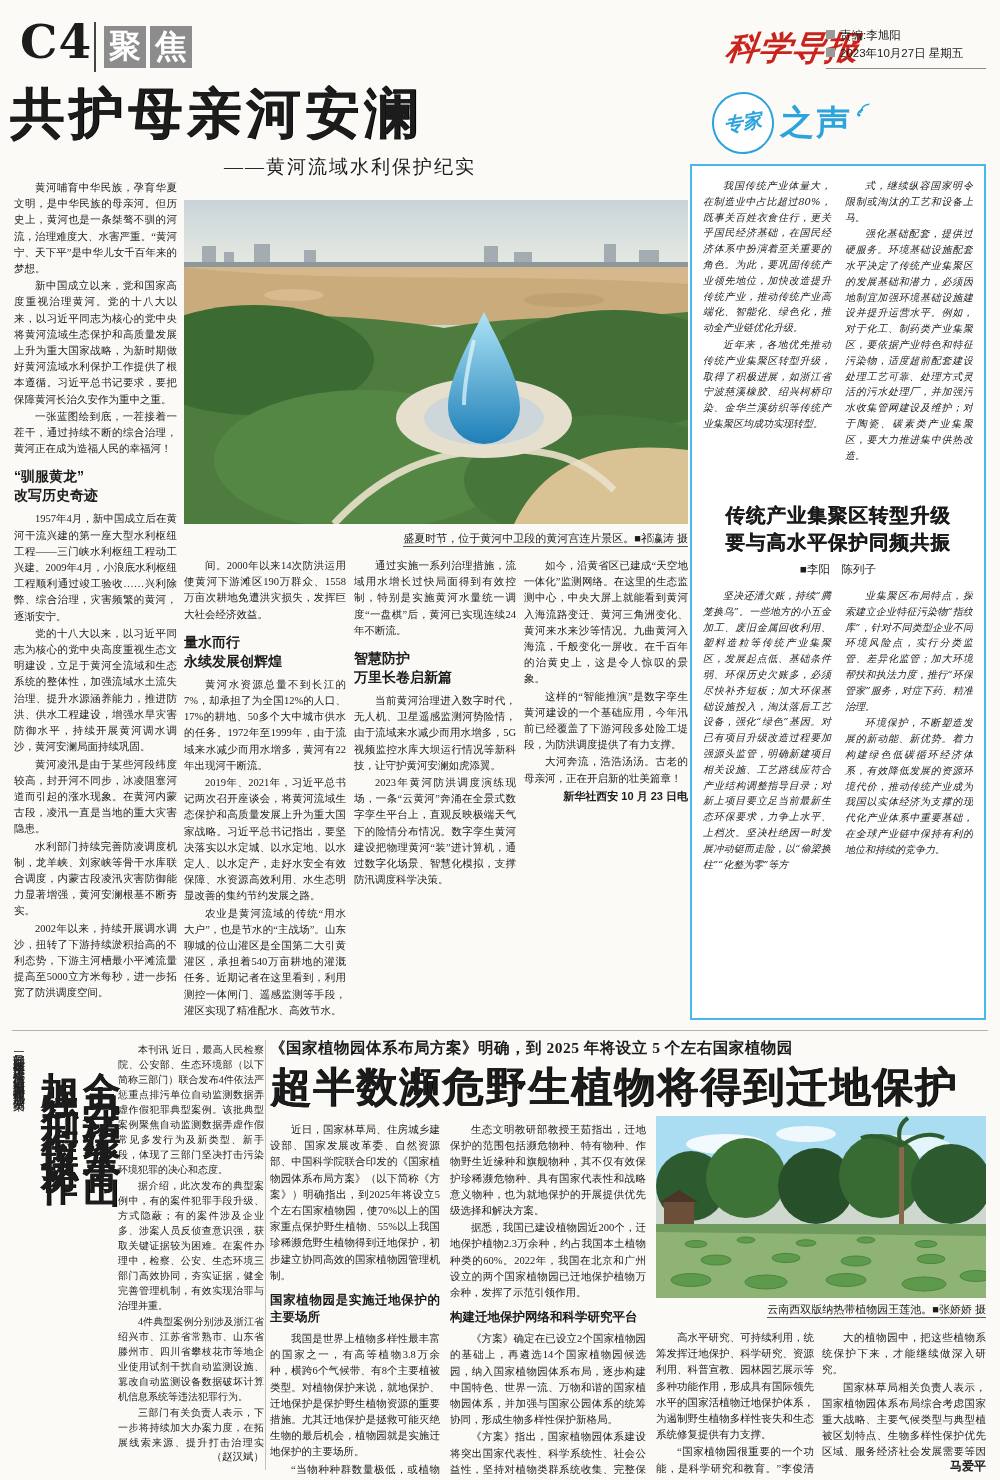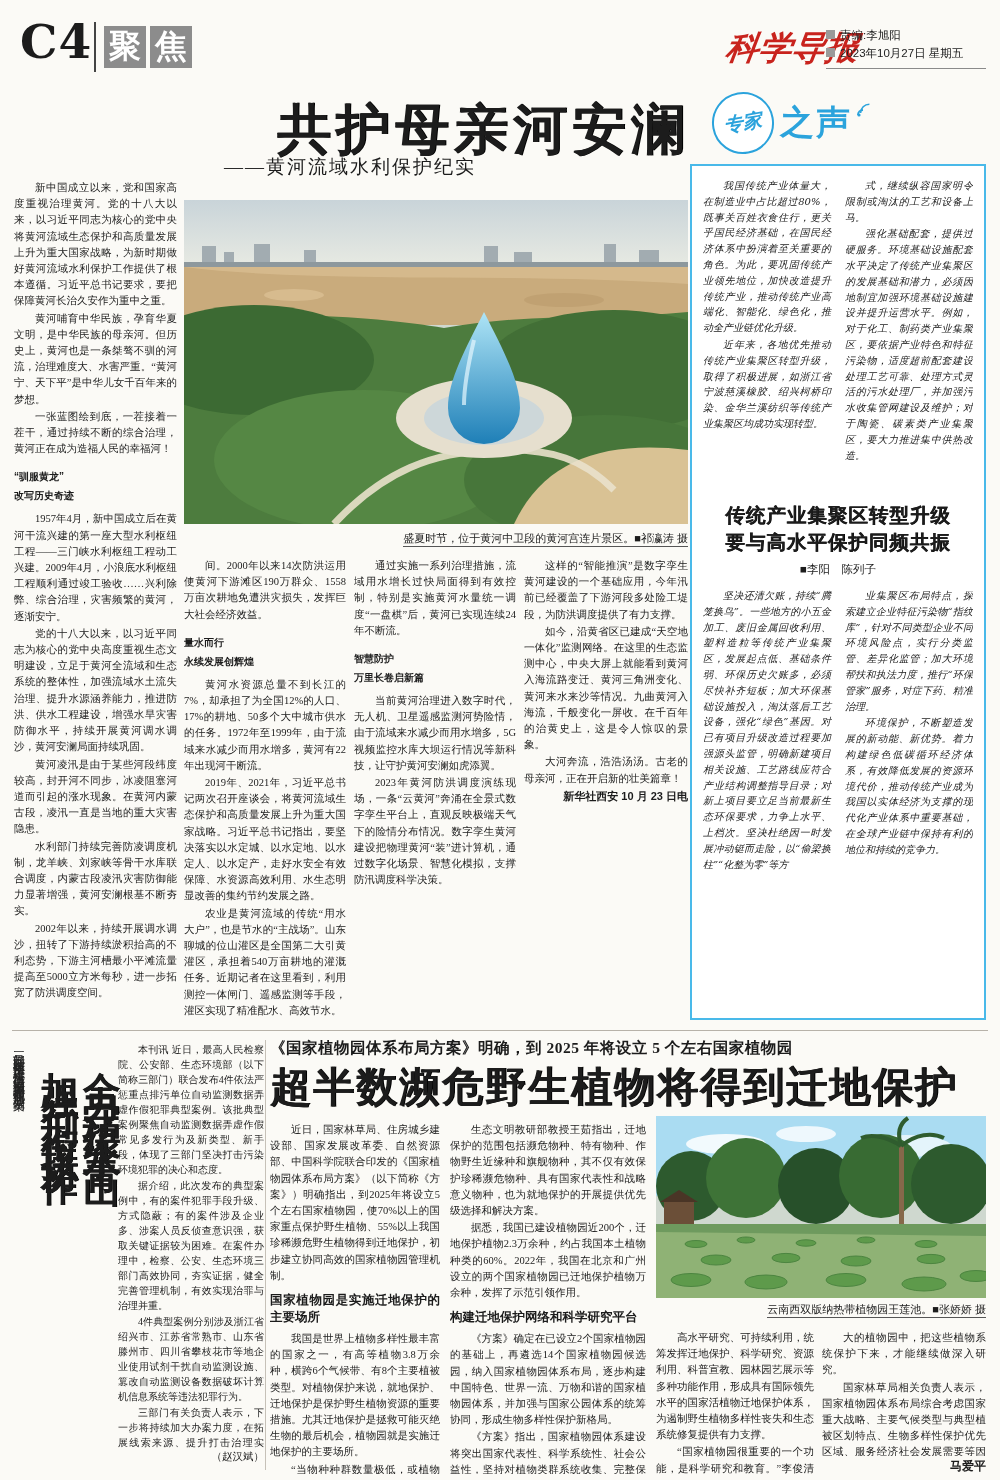--- a/index.html
+++ b/index.html
@@ -10,27 +10,27 @@
   .hdr-vline{position:absolute;left:94px;top:22px;width:2px;height:50px;background:#444;}
   .section-boxes{position:absolute;left:104px;top:26px;display:flex;gap:4px;}
   .section-boxes span{display:flex;align-items:center;justify-content:center;width:42px;height:42px;background:#8c8c8c;color:#fff;
         font-family:"Liberation Sans",sans-serif;font-weight:900;font-size:32px;}
   .masthead{position:absolute;left:726px;top:26px;font-family:"DejaVu Serif",serif;font-style:italic;font-weight:700;
         font-size:33px;color:#c8231d;transform:skewX(-8deg);letter-spacing:0px;}
   .hdr-info{position:absolute;right:14px;top:26px;width:160px;font-family:"Liberation Sans",sans-serif;
         font-size:11.5px;line-height:18px;border-bottom:1px solid #8a8a8a;padding-bottom:6px;color:#222;}
   .hdr-info .sq{display:inline-block;width:9px;height:9px;background:#9a9a9a;margin-right:5px;}
   
-  .main-hl{position:absolute;left:10px;top:94px;width:680px;text-align:right;
+  .main-hl{position:absolute;left:10px;top:78px;width:680px;text-align:left;
         font-family:"Liberation Sans",sans-serif;font-weight:900;font-size:54px;letter-spacing:5px;
         text-shadow:1px 0 0 #000;}
   .main-sub{position:absolute;left:10px;top:154px;width:680px;text-align:center;font-size:19px;letter-spacing:2px;}
   .ncol{position:absolute;font-size:10.5px;line-height:16.2px;text-align:justify;overflow:hidden;}
   .ncol p{margin:0 0 1px;text-indent:2em;}
-  .subhead{font-family:Liberation Sans, sans-serif;font-weight:700;font-size:10px;line-height:19px;margin:10px 0 6px;}
+  .subhead{font-family:Liberation Sans, sans-serif;font-weight:700;font-size:14px;line-height:19px;margin:10px 0 6px;}
   .subhead div{text-indent:0;}
   .sign{font-weight:700;text-align:right;text-indent:0 !important;font-family:"Liberation Sans",sans-serif;font-size:11px;}
   .photo-frame{position:absolute;overflow:hidden;background:#cfd8cf;}
   .photo-frame svg{display:block;width:100%;height:100%;}
   .caption{position:absolute;font-size:11px;text-align:right;font-family:"Liberation Sans",sans-serif;}
   .caption span{border-bottom:1px solid #555;padding-bottom:2px;}
   
   .ev-logo{position:absolute;left:712px;top:86px;width:274px;height:74px;display:flex;align-items:center;}
   .ev-circle{width:58px;height:58px;border:2.5px solid #2ba3dc;border-radius:50%;display:flex;align-items:center;justify-content:center;
         color:#2ba3dc;font-style:italic;font-weight:700;font-size:19px;transform:rotate(-10deg);background:#fff;
@@ -84,22 +84,22 @@
   <div class="hdr-info">
     <div><span class="sq"></span><span>责编:李旭阳</span></div>
     <div><span class="sq"></span><span>2023年10月27日 星期五</span></div>
   </div>
 
   <div class="main-hl">共护母亲河安澜</div>
   <div class="main-sub">——黄河流域水利保护纪实</div>
 
   <div class="ncol" style="left:14px;top:180px;width:163px;height:845px;">
     <div>
+        <p>黄河哺育中华民族，孕育华夏文明，是中华民族的母亲河。但历史上，黄河也是一条桀骜不驯的河流，治理难度大、水害严重。“黄河宁、天下平”是中华儿女千百年来的梦想。</p>
         <p>新中国成立以来，党和国家高度重视治理黄河。党的十八大以来，以习近平同志为核心的党中央将黄河流域生态保护和高质量发展上升为重大国家战略，为新时期做好黄河流域水利保护工作提供了根本遵循。习近平总书记要求，要把保障黄河长治久安作为重中之重。</p>
-        <p>黄河哺育中华民族，孕育华夏文明，是中华民族的母亲河。但历史上，黄河也是一条桀骜不驯的河流，治理难度大、水害严重。“黄河宁、天下平”是中华儿女千百年来的梦想。</p>
         <p>一张蓝图绘到底，一茬接着一茬干，通过持续不断的综合治理，黄河正在成为造福人民的幸福河！</p>
       </div>
     <div class="subhead">
       <div>“驯服黄龙”</div>
       <div>改写历史奇迹</div>
     </div>
     <div>
         <p>1957年4月，新中国成立后在黄河干流兴建的第一座大型水利枢纽工程——三门峡水利枢纽工程动工兴建。2009年4月，小浪底水利枢纽工程顺利通过竣工验收……兴利除弊、综合治理，灾害频繁的黄河，逐渐安宁。</p>
         <p>党的十八大以来，以习近平同志为核心的党中央高度重视生态文明建设，立足于黄河全流域和生态系统的整体性，加强流域水土流失治理、提升水源涵养能力，推进防洪、供水工程建设，增强水旱灾害防御水平，持续开展黄河调水调沙，黄河安澜局面持续巩固。</p>
         <p>黄河凌汛是由于某些河段纬度较高，封开河不同步，冰凌阻塞河道而引起的涨水现象。在黄河内蒙古段，凌汛一直是当地的重大灾害隐患。</p>
@@ -177,22 +177,22 @@
       <div>万里长卷启新篇</div>
     </div>
     <div>
         <p>当前黄河治理进入数字时代，无人机、卫星遥感监测河势险情，由于流域来水减少而用水增多，5G视频监控水库大坝运行情况等新科技，让守护黄河安澜如虎添翼。</p>
         <p>2023年黄河防洪调度演练现场，一条“云黄河”奔涌在全景式数字孪生平台上，直观反映极端天气下的险情分布情况。数字孪生黄河建设把物理黄河“装”进计算机，通过数字化场景、智慧化模拟，支撑防汛调度科学决策。</p>
       </div>
   </div>
 
   <div class="ncol" style="left:524px;top:558px;width:164px;height:462px;">
     <div>
+        <p>如今，沿黄省区已建成“天空地一体化”监测网络。在这里的生态监测中心，中央大屏上就能看到黄河入海流路变迁、黄河三角洲变化、黄河来水来沙等情况。九曲黄河入海流，千般变化一屏收。在千百年的治黄史上，这是令人惊叹的景象。</p>
         <p>这样的“智能推演”是数字孪生黄河建设的一个基础应用，今年汛前已经覆盖了下游河段多处险工堤段，为防洪调度提供了有力支撑。</p>
-        <p>如今，沿黄省区已建成“天空地一体化”监测网络。在这里的生态监测中心，中央大屏上就能看到黄河入海流路变迁、黄河三角洲变化、黄河来水来沙等情况。九曲黄河入海流，千般变化一屏收。在千百年的治黄史上，这是令人惊叹的景象。</p>
         <p>大河奔流，浩浩汤汤。古老的母亲河，正在开启新的壮美篇章！</p>
       </div>
     <p class="sign">新华社西安 10 月 23 日电</p>
   </div>
 
   <div class="ev-logo">
     <span class="ev-circle">
         <span>专家</span>
       </span>
     <span class="ev-main">之声</span>

